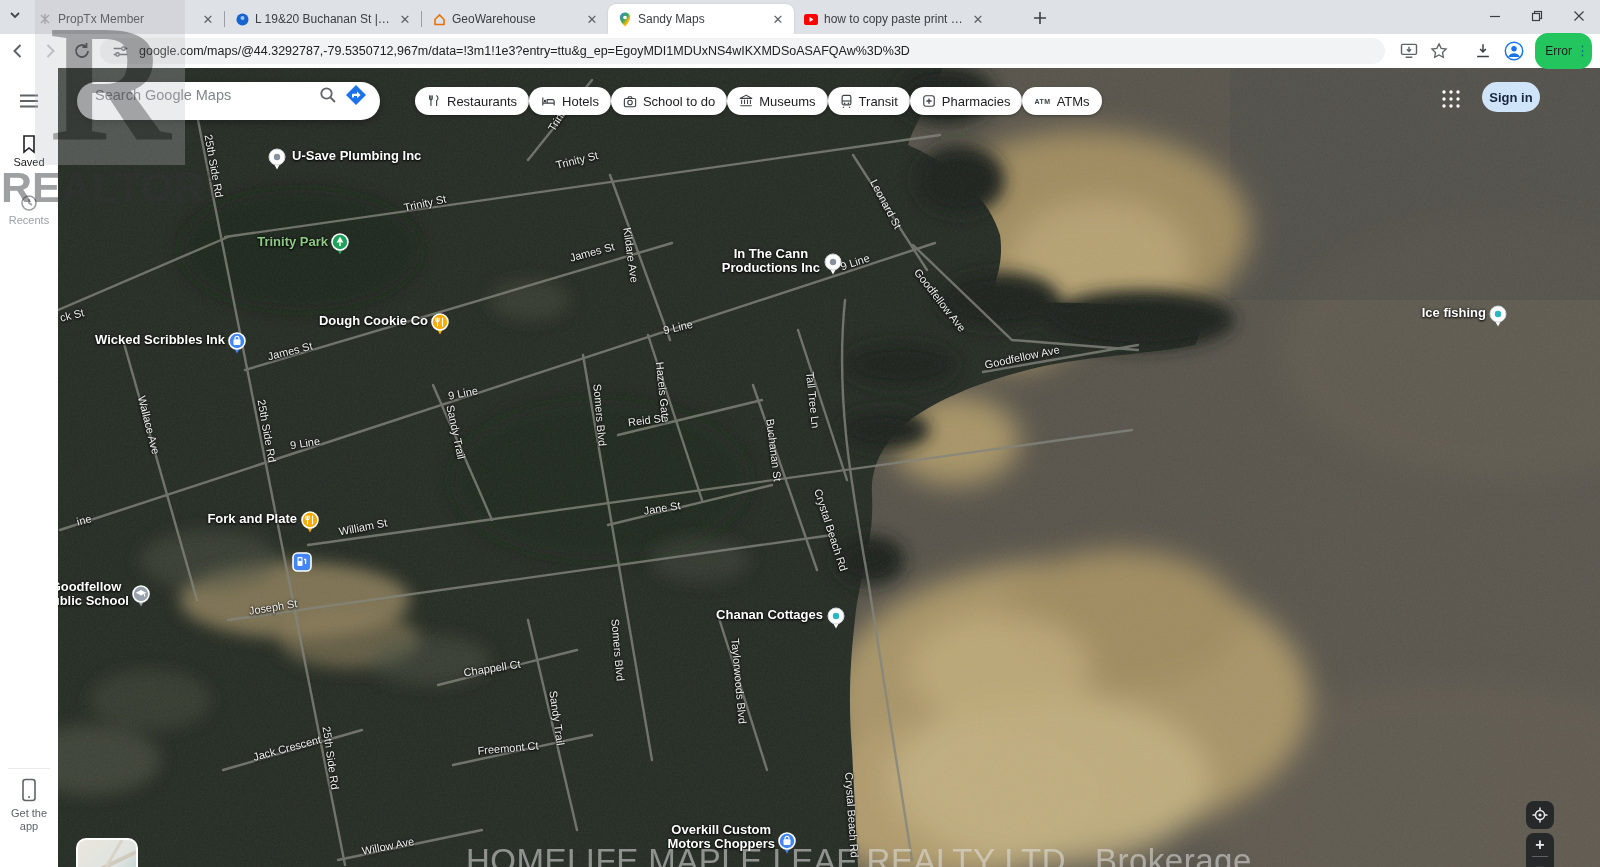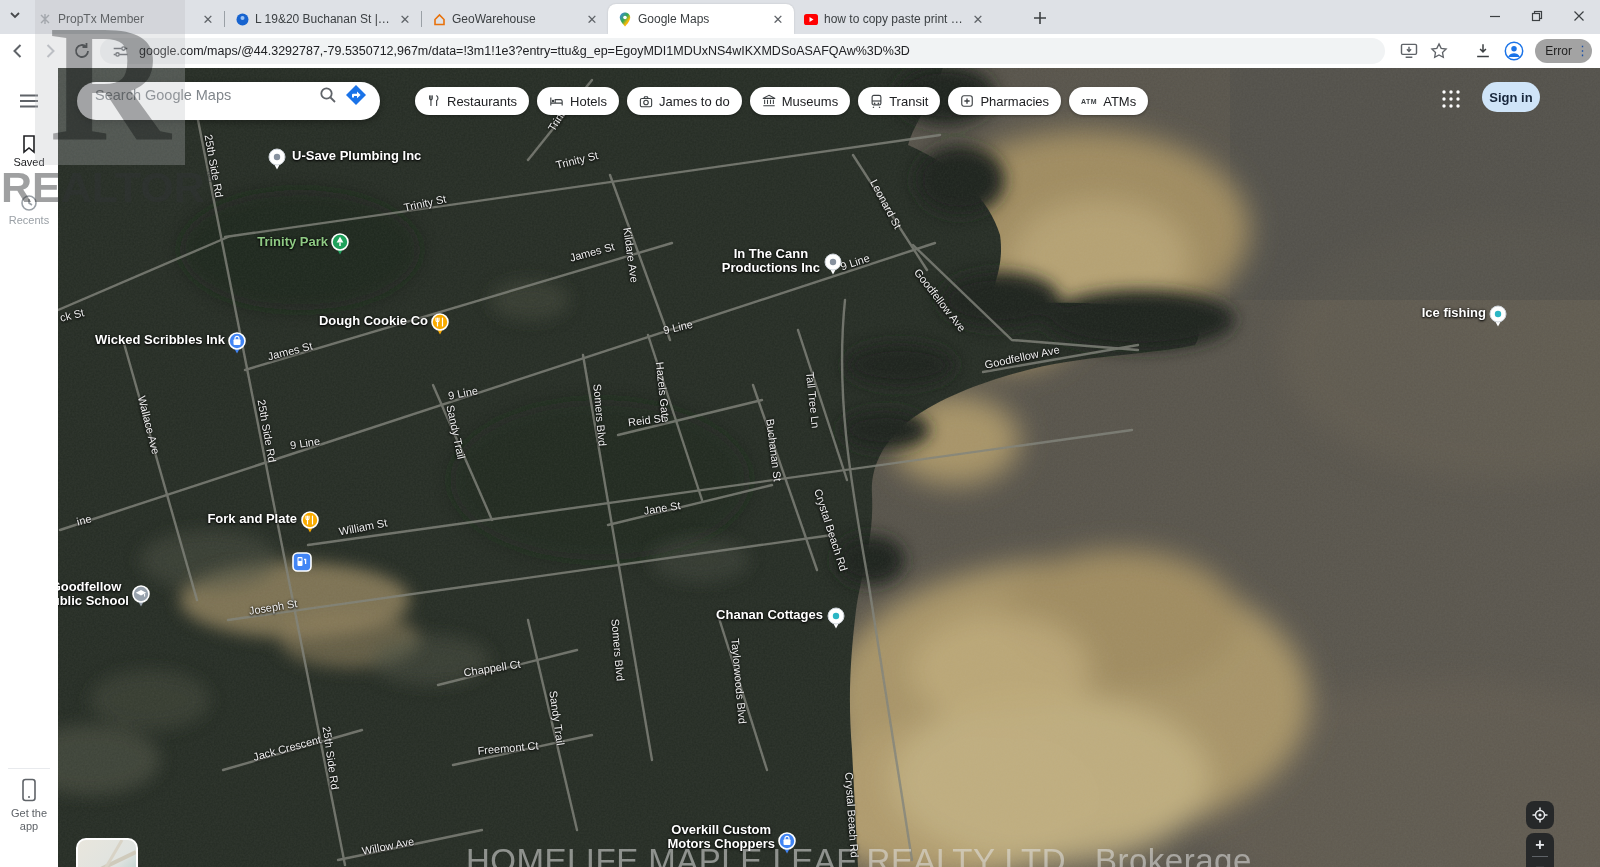--- a/index.html
+++ b/index.html
@@ -25,21 +25,21 @@
   .wincontrols { position:absolute; right:0; top:0; height:32px; display:flex; }
   .winbtn { width:42px; height:32px; display:flex; align-items:center; justify-content:center; color:#3c4043; }
 
   .toolbar { position:absolute; left:0; top:34px; width:1600px; height:34px; background:#ffffff; z-index:20;
     display:flex; align-items:center; }
   .navbtn { width:28px; height:28px; display:flex; align-items:center; justify-content:center; margin-left:4px; }
   .omnibox { position:absolute; left:100px; top:4px; width:1285px; height:26px; border-radius:13px;
     background:#f1f3f4; display:flex; align-items:center; padding:0 12px; }
   .omnibox .url { font-size:12.5px; color:#202124; white-space:nowrap; overflow:hidden; margin-left:10px; }
   .tbright { position:absolute; right:8px; top:3px; height:28px; display:flex; align-items:center; gap:10px; }
-  .errorpill { height:24px; background:#a3a3a3; border-radius:13px; display:flex; align-items:center;
+  .errorpill { height:36px; background:#22c55e; border-radius:13px; display:flex; align-items:center;
     padding:0 6px 0 10px; gap:4px; }
   .errorpill .etxt { font-size:12px; color:#1f1f1f; }
   .dots3 { color:#174ea6; font-size:13px; letter-spacing:0; line-height:6px; width:10px; text-align:center; }
 
   
   .maparea { position:absolute; left:0; top:68px; width:1600px; height:799px; overflow:hidden; background:#2a2f28; }
   #mapbg { position:absolute; left:0; top:-68px; }
   .layer { position:absolute; left:0; top:-68px; width:1600px; height:867px; pointer-events:none; }
   .street { position:absolute; white-space:nowrap; font-size:11px; color:#efefef;
     text-shadow:0 1px 2px rgba(0,0,0,.95), 0 0 3px rgba(0,0,0,.8); transform-origin:center; }
@@ -59,21 +59,21 @@
   .getapp { color:#5f6368; font-size:11px; line-height:13px; }
   .hamburger { position:absolute; left:19px; top:26px; }
 
   .searchpill { position:absolute; left:77px; top:82px; width:303px; height:38px; background:#fff; border-radius:19px;
     box-shadow:0 2px 6px rgba(0,0,0,.35); z-index:9; display:flex; align-items:center; padding:0 10px 12px 18px; }
   .searchpill input { border:none; outline:none; flex:1; font-size:14.5px; color:#202124;
     font-family:"Liberation Sans", sans-serif; background:transparent; }
   .searchpill input::placeholder { color:#80868b; }
   .sicon { width:28px; height:28px; display:flex; align-items:center; justify-content:center; }
 
-  #chips { position:absolute; left:415px; top:87px; height:28px; display:flex; gap:8px; z-index:9;text-align:right; }
+  #chips { position:absolute; left:415px; top:87px; height:28px; display:flex; z-index:9;text-align:right; }
   .chip { height:28px; background:#fff; border-radius:14px; box-shadow:0 1px 3px rgba(0,0,0,.35);
     display:flex; align-items:center; gap:6px; padding:0 12px; font-size:13px; color:#202124; white-space:nowrap; }
   .chip .ci { display:flex; align-items:center; }
   .atmglyph { font-size:7px; font-weight:bold; color:#3c4043; letter-spacing:.5px; }
 
   .appsgrid { position:absolute; left:1438px; top:86px; width:26px; height:26px; z-index:9; }
   .signin { position:absolute; left:1482px; top:82px; width:58px; height:30px; border-radius:15px;
     background:#cfe4f8; color:#17263b; font-size:13px; font-weight:bold; display:flex; align-items:center;
     justify-content:center; z-index:9; }
 
@@ -437,21 +437,21 @@
         <span>Hotels</span>
       </div>
       <div class="chip">
         <span class="ci">
           <svg width="14" height="13" viewBox="0 0 16 15">
             <rect x="1.5" y="4" width="13" height="9.5" rx="1.8" stroke="#3c4043" stroke-width="1.3" fill="none"></rect>
             <path d="M5.5,4 L6.5,2 h3 L10.5,4" stroke="#3c4043" stroke-width="1.3" fill="none"></path>
             <circle cx="8" cy="8.6" r="2.6" stroke="#3c4043" stroke-width="1.3" fill="none"></circle>
           </svg>
         </span>
-        <span>James to do</span>
+        <span>School to do</span>
       </div>
       <div class="chip">
         <span class="ci">
           <svg width="14" height="14" viewBox="0 0 16 16">
             <path d="M8,1.5 L15,5 H1 Z" stroke="#3c4043" stroke-width="1.2" fill="none"></path>
             <path d="M3,6.5v5 M6.3,6.5v5 M9.7,6.5v5 M13,6.5v5 M1.5,13.5h13" stroke="#3c4043" stroke-width="1.2"></path>
           </svg>
         </span>
         <span>Museums</span>
       </div>
@@ -546,21 +546,21 @@
                   <stop offset="0" stop-color="#4285f4"></stop>
                   <stop offset=".45" stop-color="#34a853"></stop>
                   <stop offset=".7" stop-color="#fbbc04"></stop>
                   <stop offset="1" stop-color="#ea4335"></stop>
                 </linearGradient>
               </defs>
               <path d="M6,0.5 C3,0.5 0.8,2.8 0.8,5.6 C0.8,9.4 6,14.5 6,14.5 S11.2,9.4 11.2,5.6 C11.2,2.8 9,0.5 6,0.5 Z" fill="url(#gmg)"></path>
               <circle cx="6" cy="5.5" r="1.8" fill="#fff"></circle>
             </svg>
           </span>
-          <span class="title">Google Maps</span>
+          <span class="title">Sandy Maps</span>
           <span class="close">✕</span>
         </div>
         <div class="tab" style="width: 200px;">
           <span class="fav">
             <svg width="14" height="11" viewBox="0 0 14 11">
               <rect width="14" height="11" rx="2.6" fill="#ff0000"></rect>
               <path d="M5.5,3 L9.5,5.5 5.5,8 Z" fill="#fff"></path>
             </svg>
           </span>
           <span class="title">how to copy paste print screen</span>

